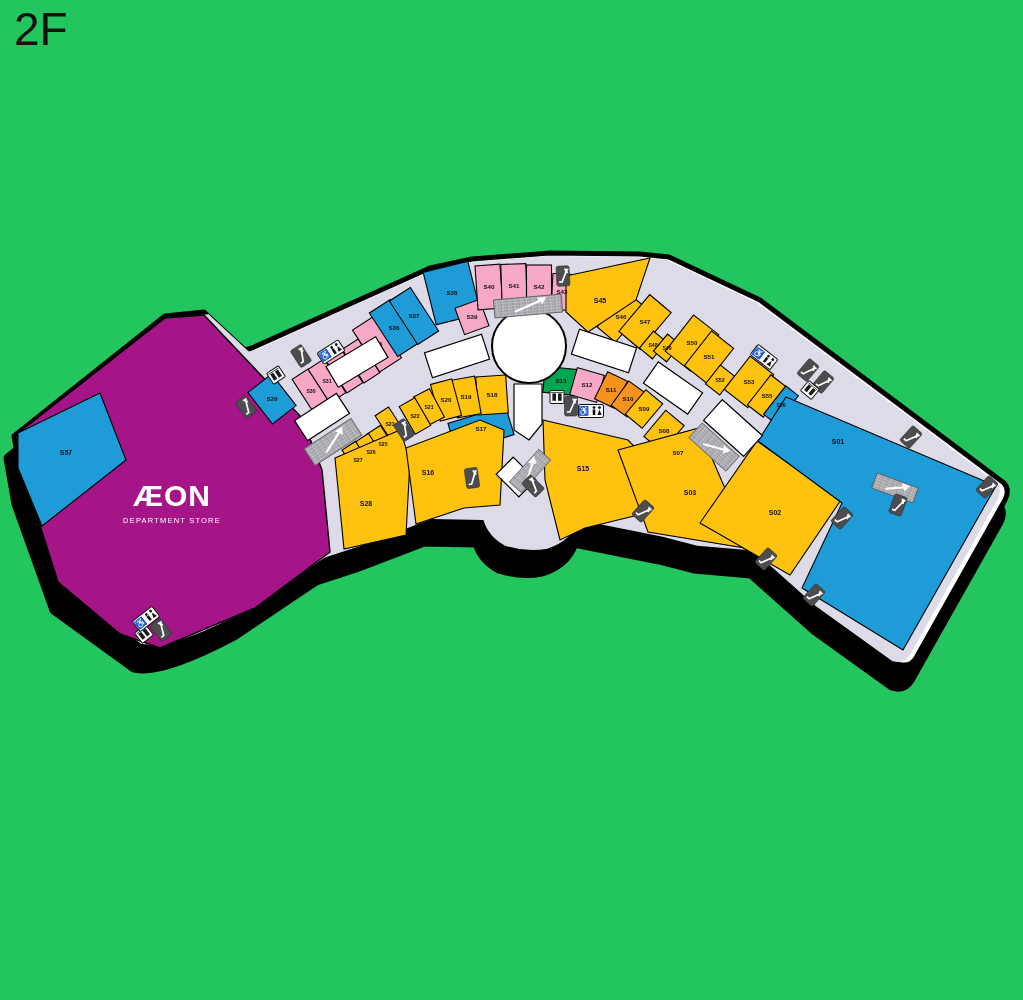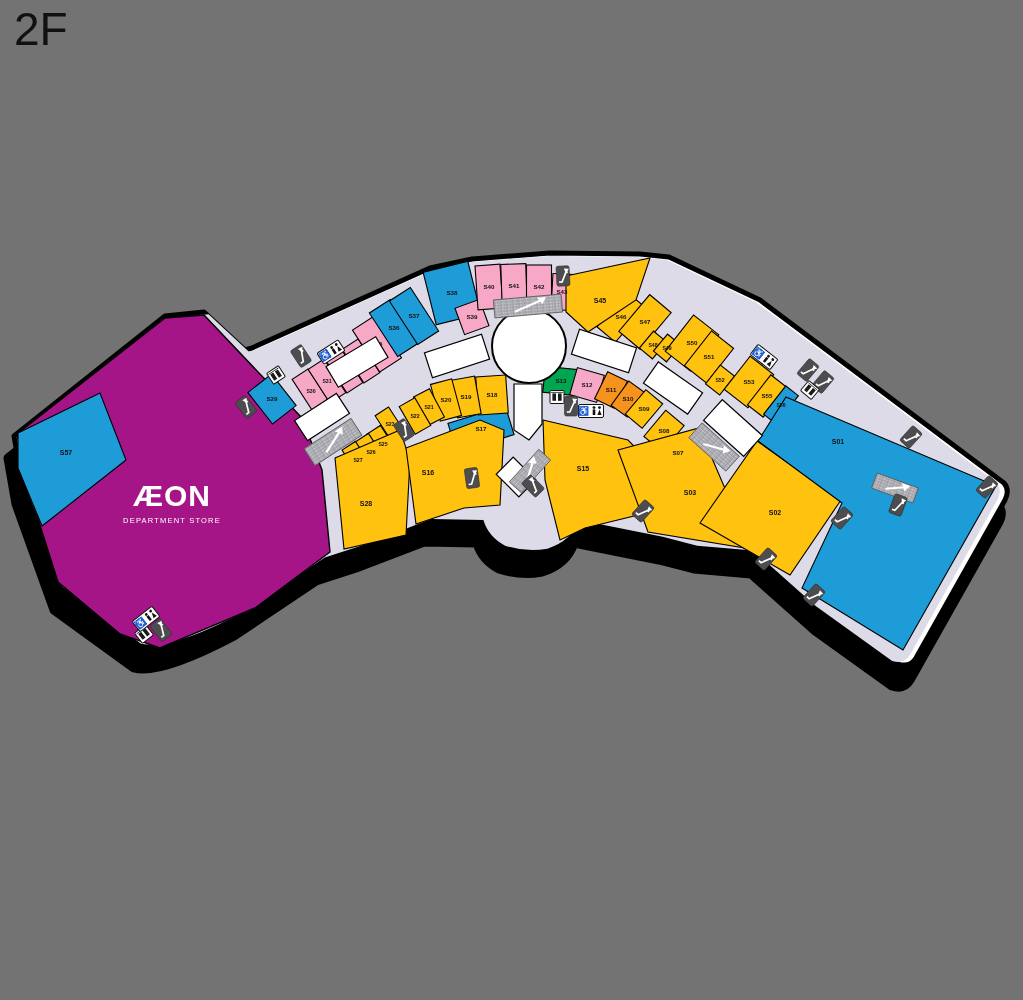--- a/index.html
+++ b/index.html
@@ -1,16 +1,16 @@
 <!DOCTYPE html>
 <html><head>
 <meta charset="utf-8">
 <style>
   html,body{margin:0;padding:0;background:#ffffff;}
-  #stage{position:relative;width:1023px;height:1000px;background:#737373;overflow:hidden;
+  #stage{position:relative;width:1023px;height:1000px;background:#22c55e;overflow:hidden;
          font-family:"Liberation Sans", sans-serif;}
   #floor-title{position:absolute;left:14px;top:2px;font-size:46px;font-weight:500;color:#111;}
   svg{position:absolute;left:0;top:0;}
   text{font-family:"Liberation Sans", sans-serif;}
 </style>
 </head>
 <body>
 
 <div id="stage">
   <div id="floor-title">2F</div>

